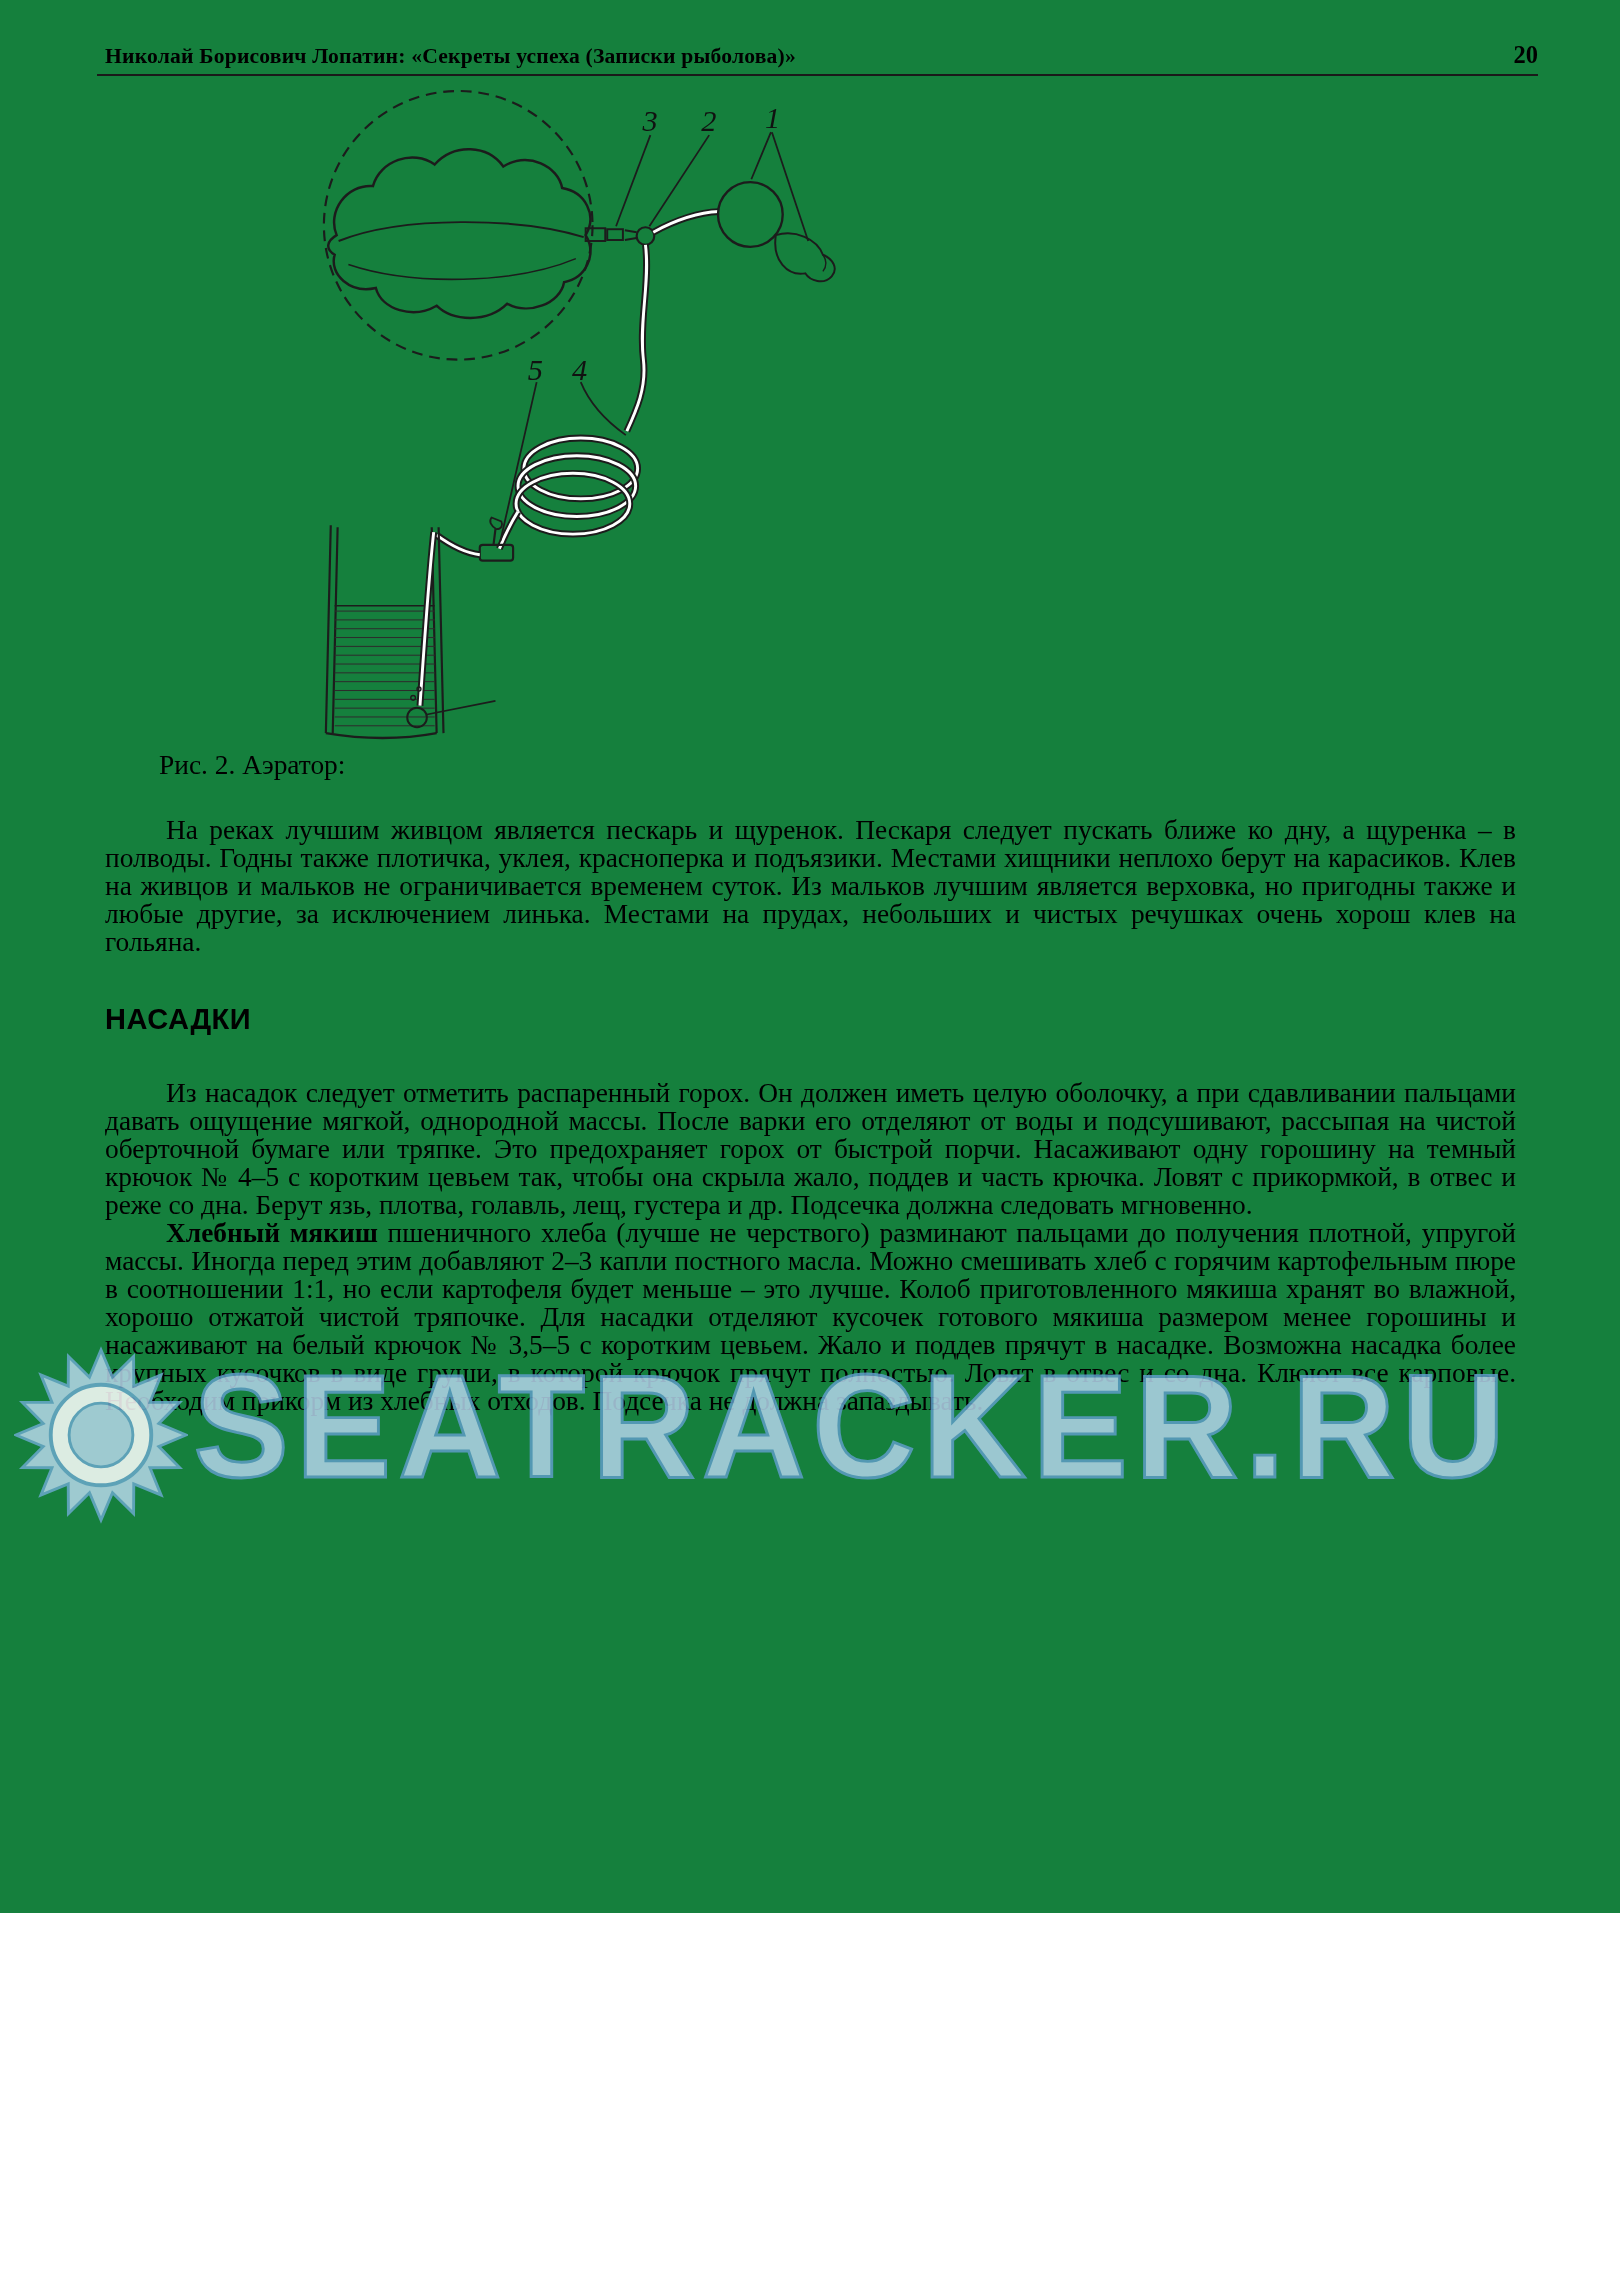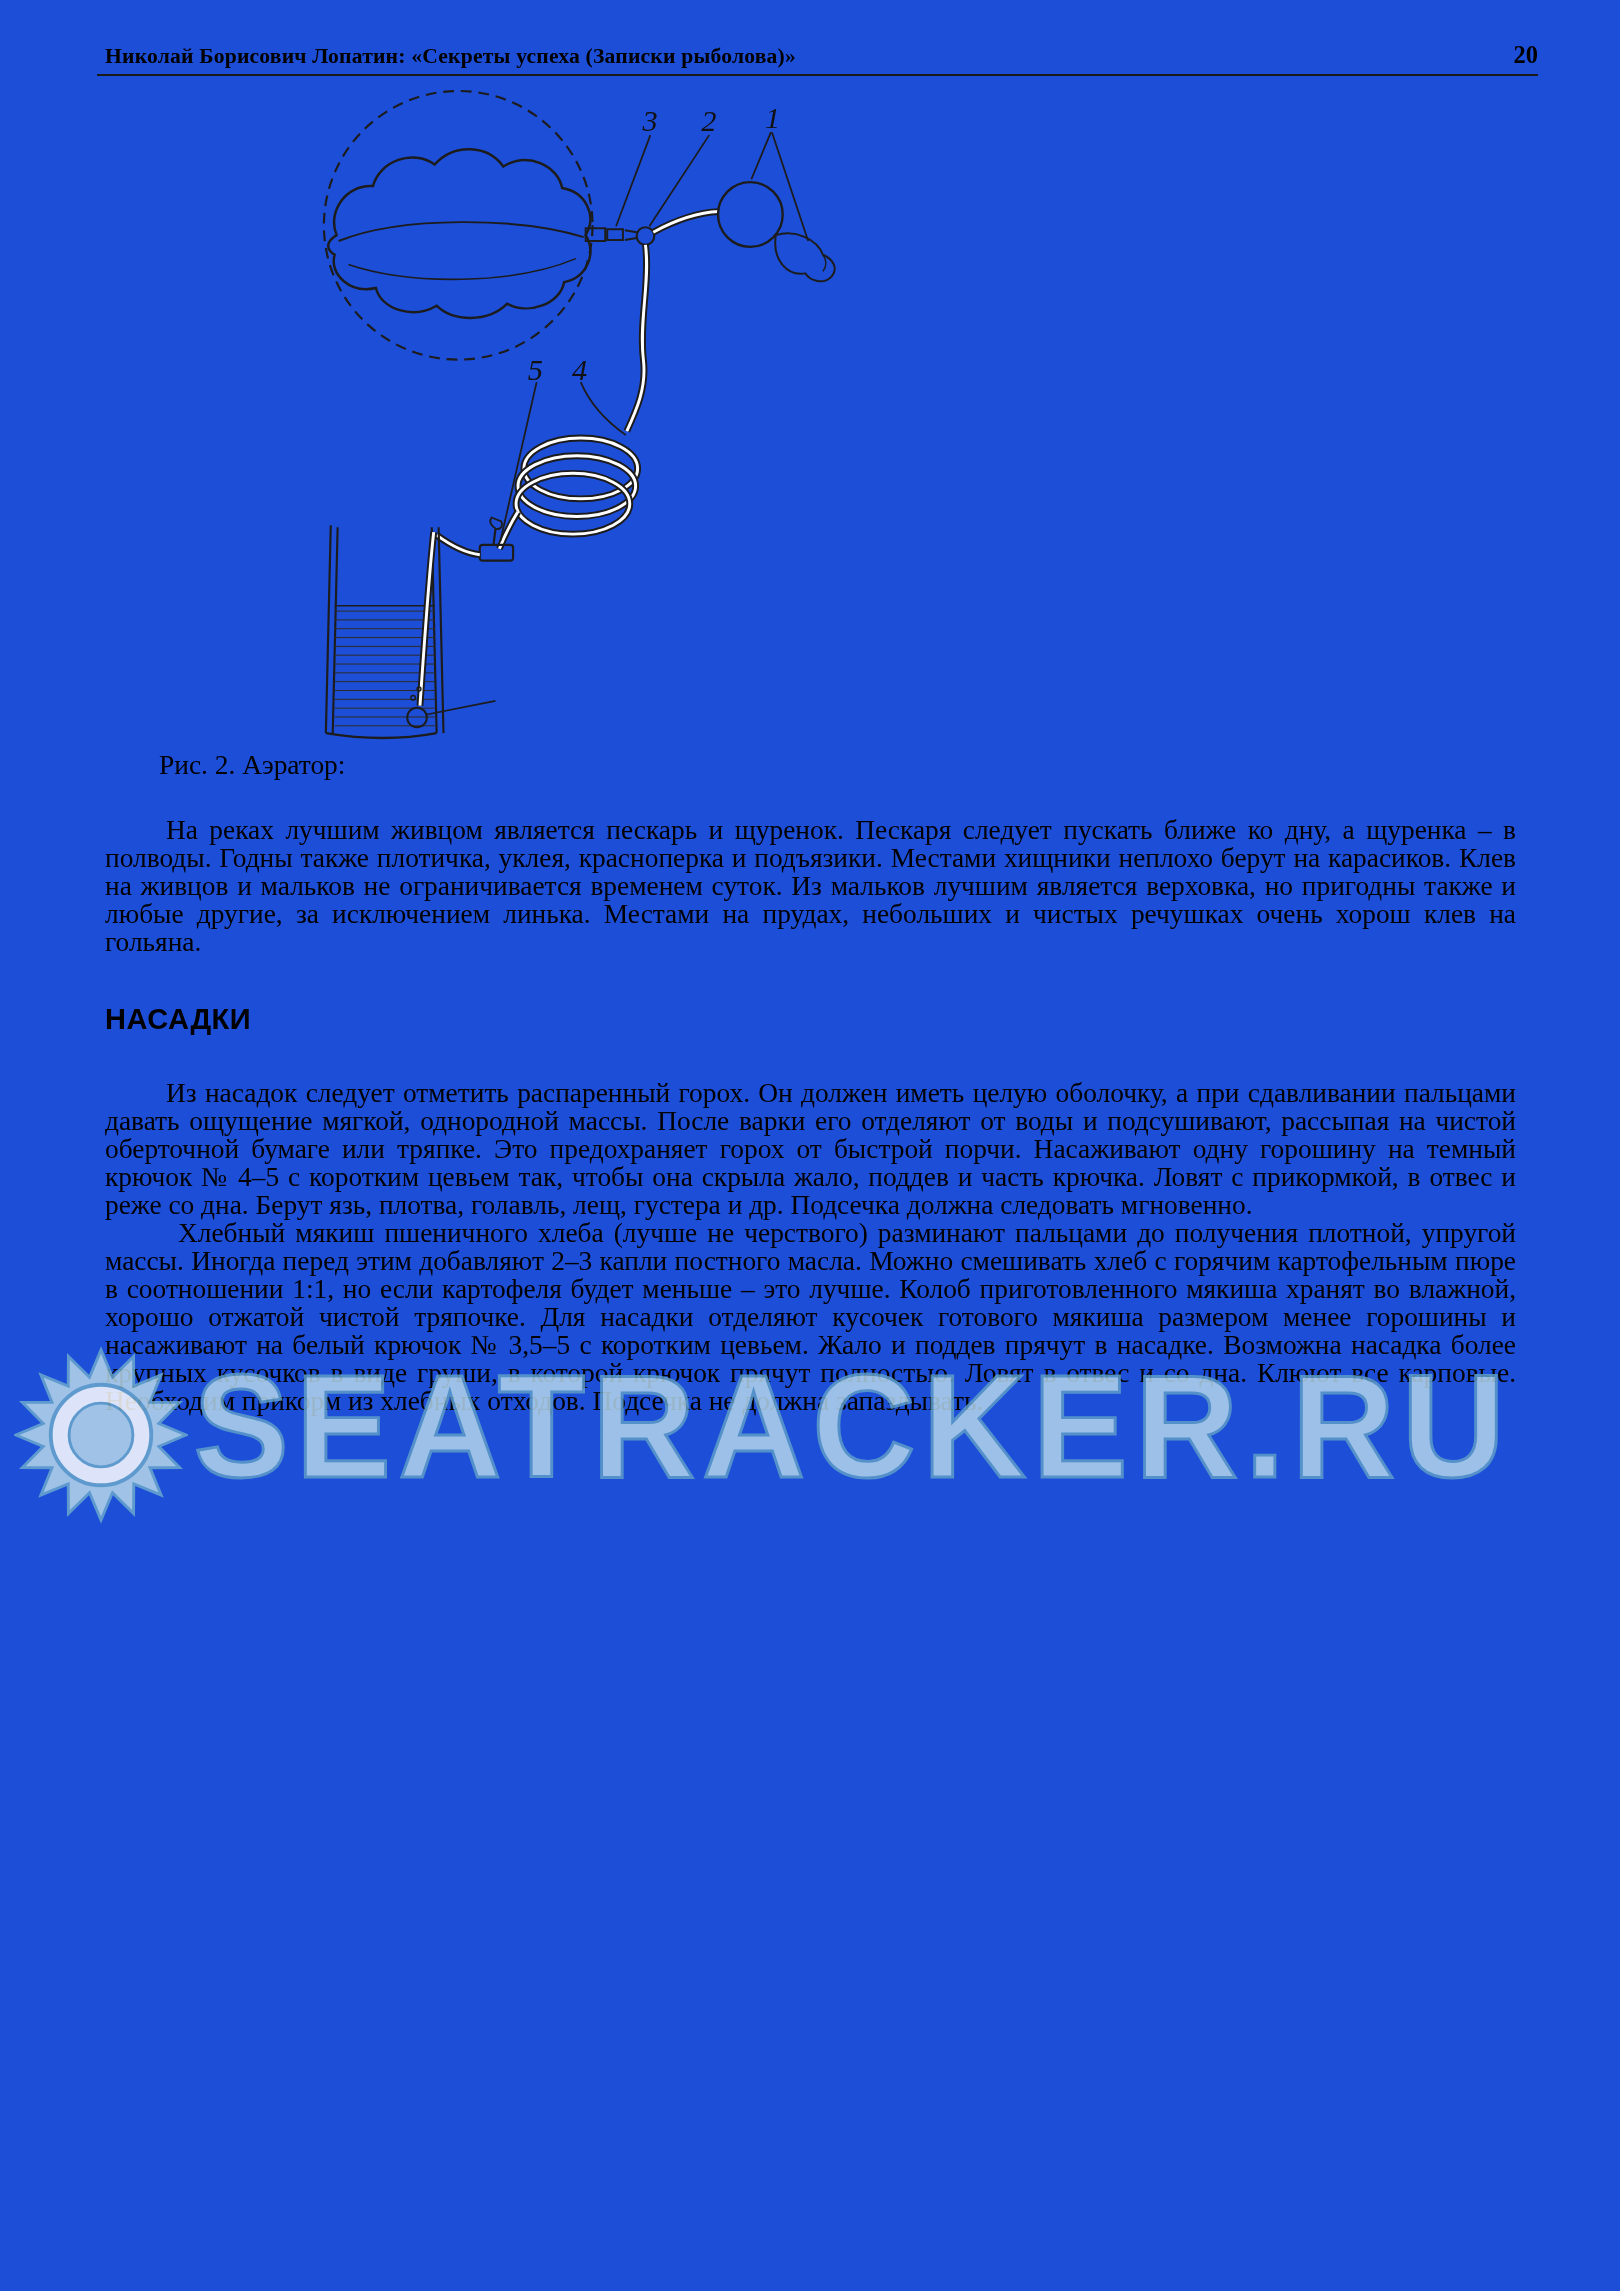--- a/index.html
+++ b/index.html
@@ -1,20 +1,20 @@
 <!DOCTYPE html>
 <html><head>
 <meta charset="utf-8">
 <style>
   * { margin:0; padding:0; box-sizing:border-box; }
   html,body { background:#ffffff; }
   .page {
     position:relative;
-    width:1620px; height:2291px;
-    background:#1d4ed8;
+    width:1620px; height:1913px;
+    background:#15803d;
     font-family:"Liberation Serif", serif;
     color:#000;
     overflow:hidden;
   }
   .header {
     position:absolute; top:41px; left:105px; right:82px;
     display:flex; justify-content:space-between; align-items:baseline;
   }
   .header .title { font-weight:bold; font-size:21.6px; letter-spacing:0.2px; }
   .header .pageno { font-weight:bold; font-size:24.5px; }
@@ -35,21 +35,21 @@
     font-size:27.4px; line-height:28px;
     text-align:justify; text-indent:61px;
     margin-top:35px;
   }
   p.body.cont { margin-top:0; }
   h2.section {
     font-family:"Liberation Sans", sans-serif;
     font-weight:700; font-size:29px; letter-spacing:0.5px;
     text-align:left; margin:47px 0 43px 0;
   }
-  .lead-bold { font-weight:normal;margin-left:12px; }
+  .lead-bold { font-weight:bold; }
 
   
   svg.fig { display:block; }
   svg.fig .ln  { fill:none; stroke:#1c1c1c; }
   svg.fig .to  { fill:none; stroke:#1c1c1c; stroke-width:7; }
   svg.fig .tw  { fill:none; stroke:#ffffff; stroke-width:3; }
   svg.fig text {
     font-family:"Liberation Serif", serif;
     font-style:italic; font-size:31px; fill:#111;
   }

